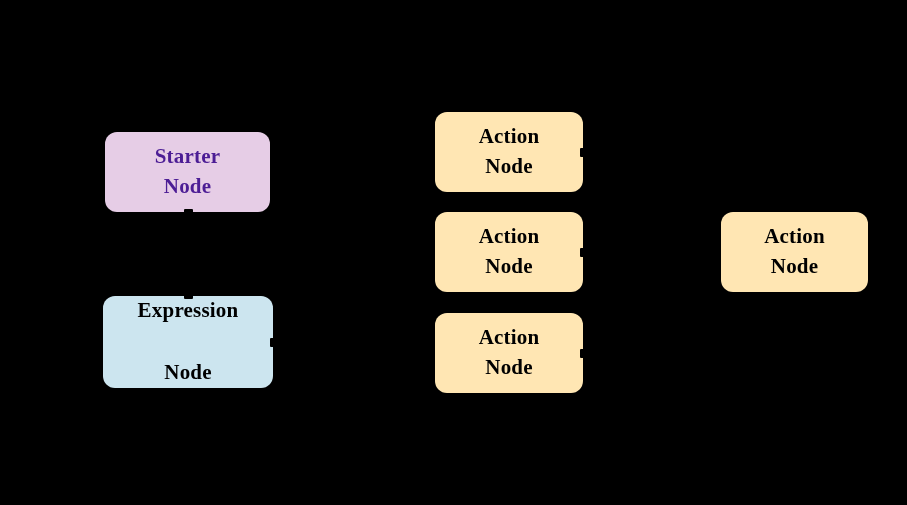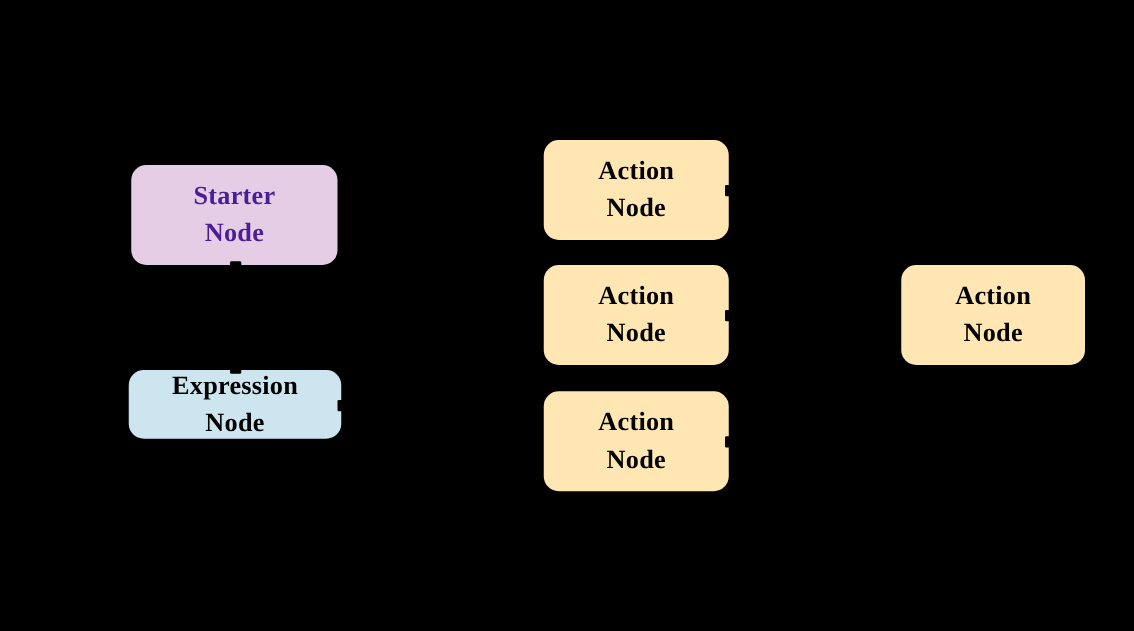--- a/index.html
+++ b/index.html
@@ -66,21 +66,21 @@
 <body>
 
 <div id="canvas" style="width: 907px; height: 505px; background: rgb(0, 0, 0);">
 
   <div class="node" id="n-starter" style="left: 105px; top: 115px; width: 165px; height: 80px; background: rgb(230, 205, 230); color: #4c1d95; margin-top: 17px;">
     <span class="line">Starter</span>
     <span class="line">Node</span>
     <span class="port port-bottom"></span>
   </div>
 
-  <div class="node" id="n-expression" style="left: 103px; top: 296px; width: 170px; height: 55px; background: rgb(204, 229, 239); color: rgb(0, 0, 0);">
+  <div class="node" id="n-expression" style="left: 103px; top: 296px; width: 170px; height: 92px; background: rgb(204, 229, 239); color: rgb(0, 0, 0); justify-content: space-between;">
     <span class="line">Expression</span>
     <span class="line">Node</span>
     <span class="port port-top"></span>
     <span class="port port-right"></span>
   </div>
 
   <div class="node" id="n-action-1" style="left: 435px; top: 112px; width: 148px; height: 80px; background: rgb(255, 230, 179); color: rgb(0, 0, 0);">
     <span class="line">Action</span>
     <span class="line">Node</span>
     <span class="port port-right"></span>

